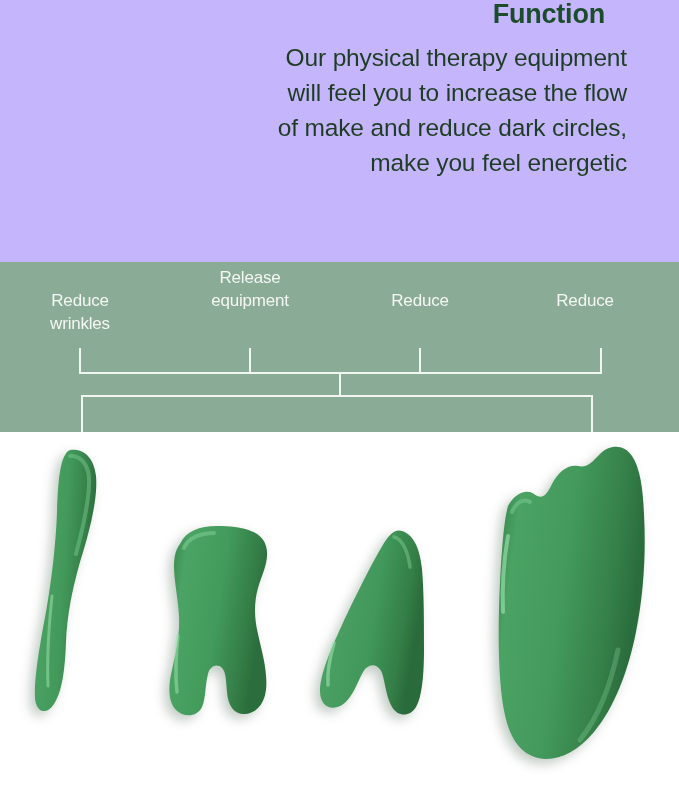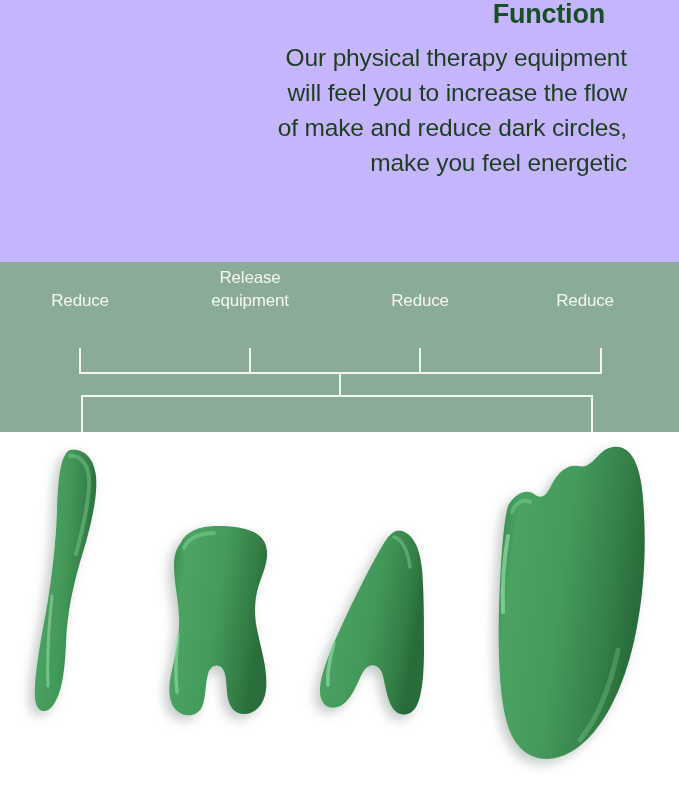--- a/index.html
+++ b/index.html
@@ -131,20 +131,21 @@
       <span class="desc-line">will feel you to increase the flow</span>
       <span class="desc-line">of make and reduce dark circles,</span>
       <span class="desc-line">make you feel energetic</span>
     </div>
   </div>
 
   <div id="feature-band">
 
     <div class="feature-label" id="feature-label-0">
       <span class="fl-line">Reduce</span>
+      <span class="fl-line">wrinkles</span>
     </div>
 
     <div class="feature-label" id="feature-label-1">
       <span class="fl-line">Release</span>
       <span class="fl-line">equipment</span>
     </div>
 
     <div class="feature-label" id="feature-label-2">
       <span class="fl-line">Reduce</span>
     </div>

